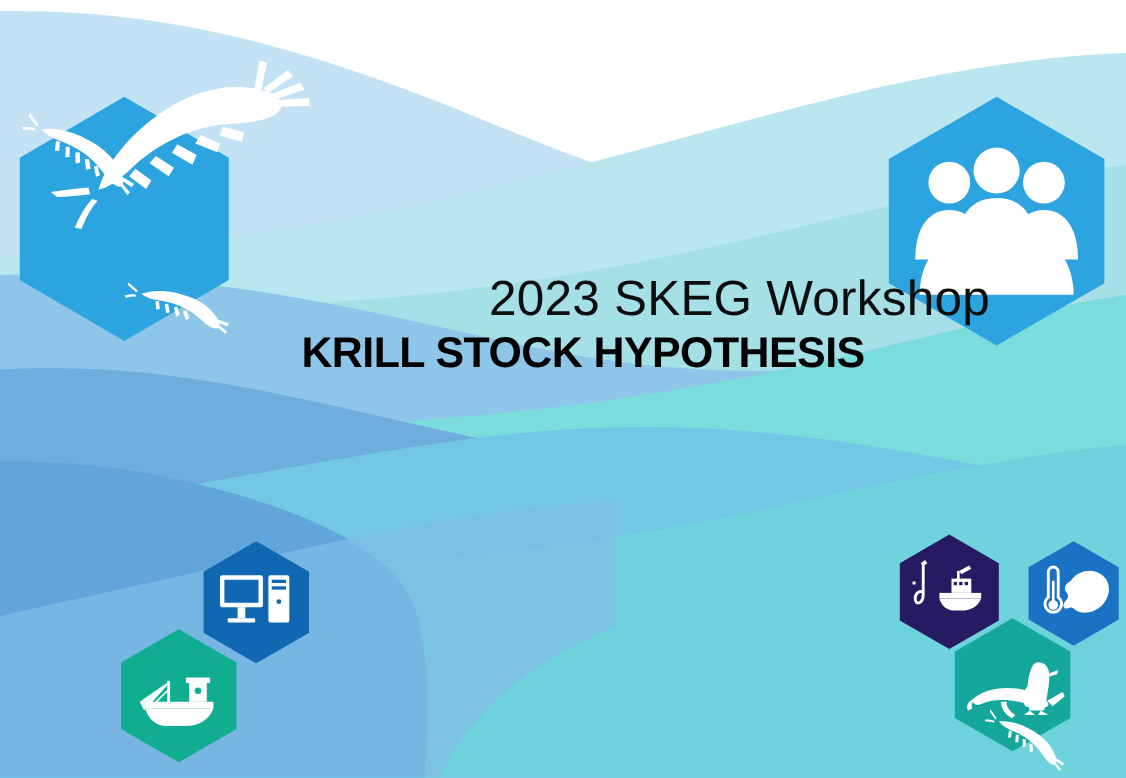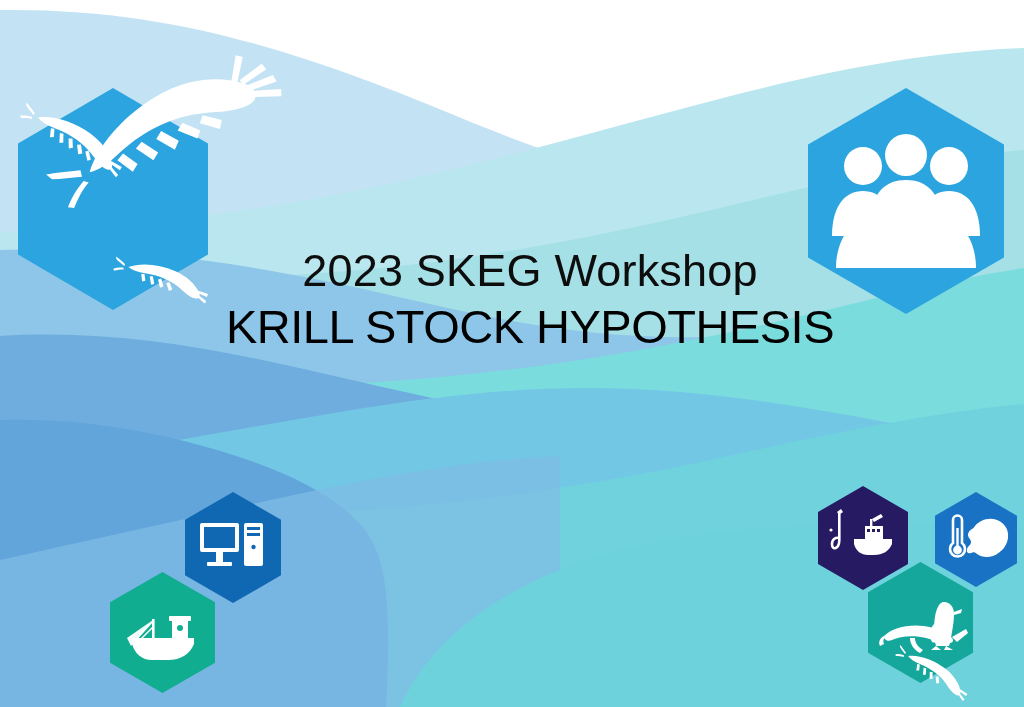--- a/index.html
+++ b/index.html
@@ -36,25 +36,26 @@
     pointer-events: none;
   }
   .subtitle-line {
     font-family: "Liberation Sans", sans-serif;
     font-size: 45px;
     font-weight: 400;
     color: #0d0d0d;
     letter-spacing: 0.2px;
     line-height: 1.0;
     margin: 0 0 6px 0;
+    text-align: right;
   }
   .main-title {
     font-family: "Liberation Sans", sans-serif;
-    font-size: 47px;
-    font-weight: 400;
+    font-size: 39px;
+    font-weight: 700;
     color: #000000;
     letter-spacing: -0.5px;
     line-height: 1.18;
     margin: 0;
   }
   .main-title .tline { display: block; }
 
   
   .hex {
     position: absolute;

